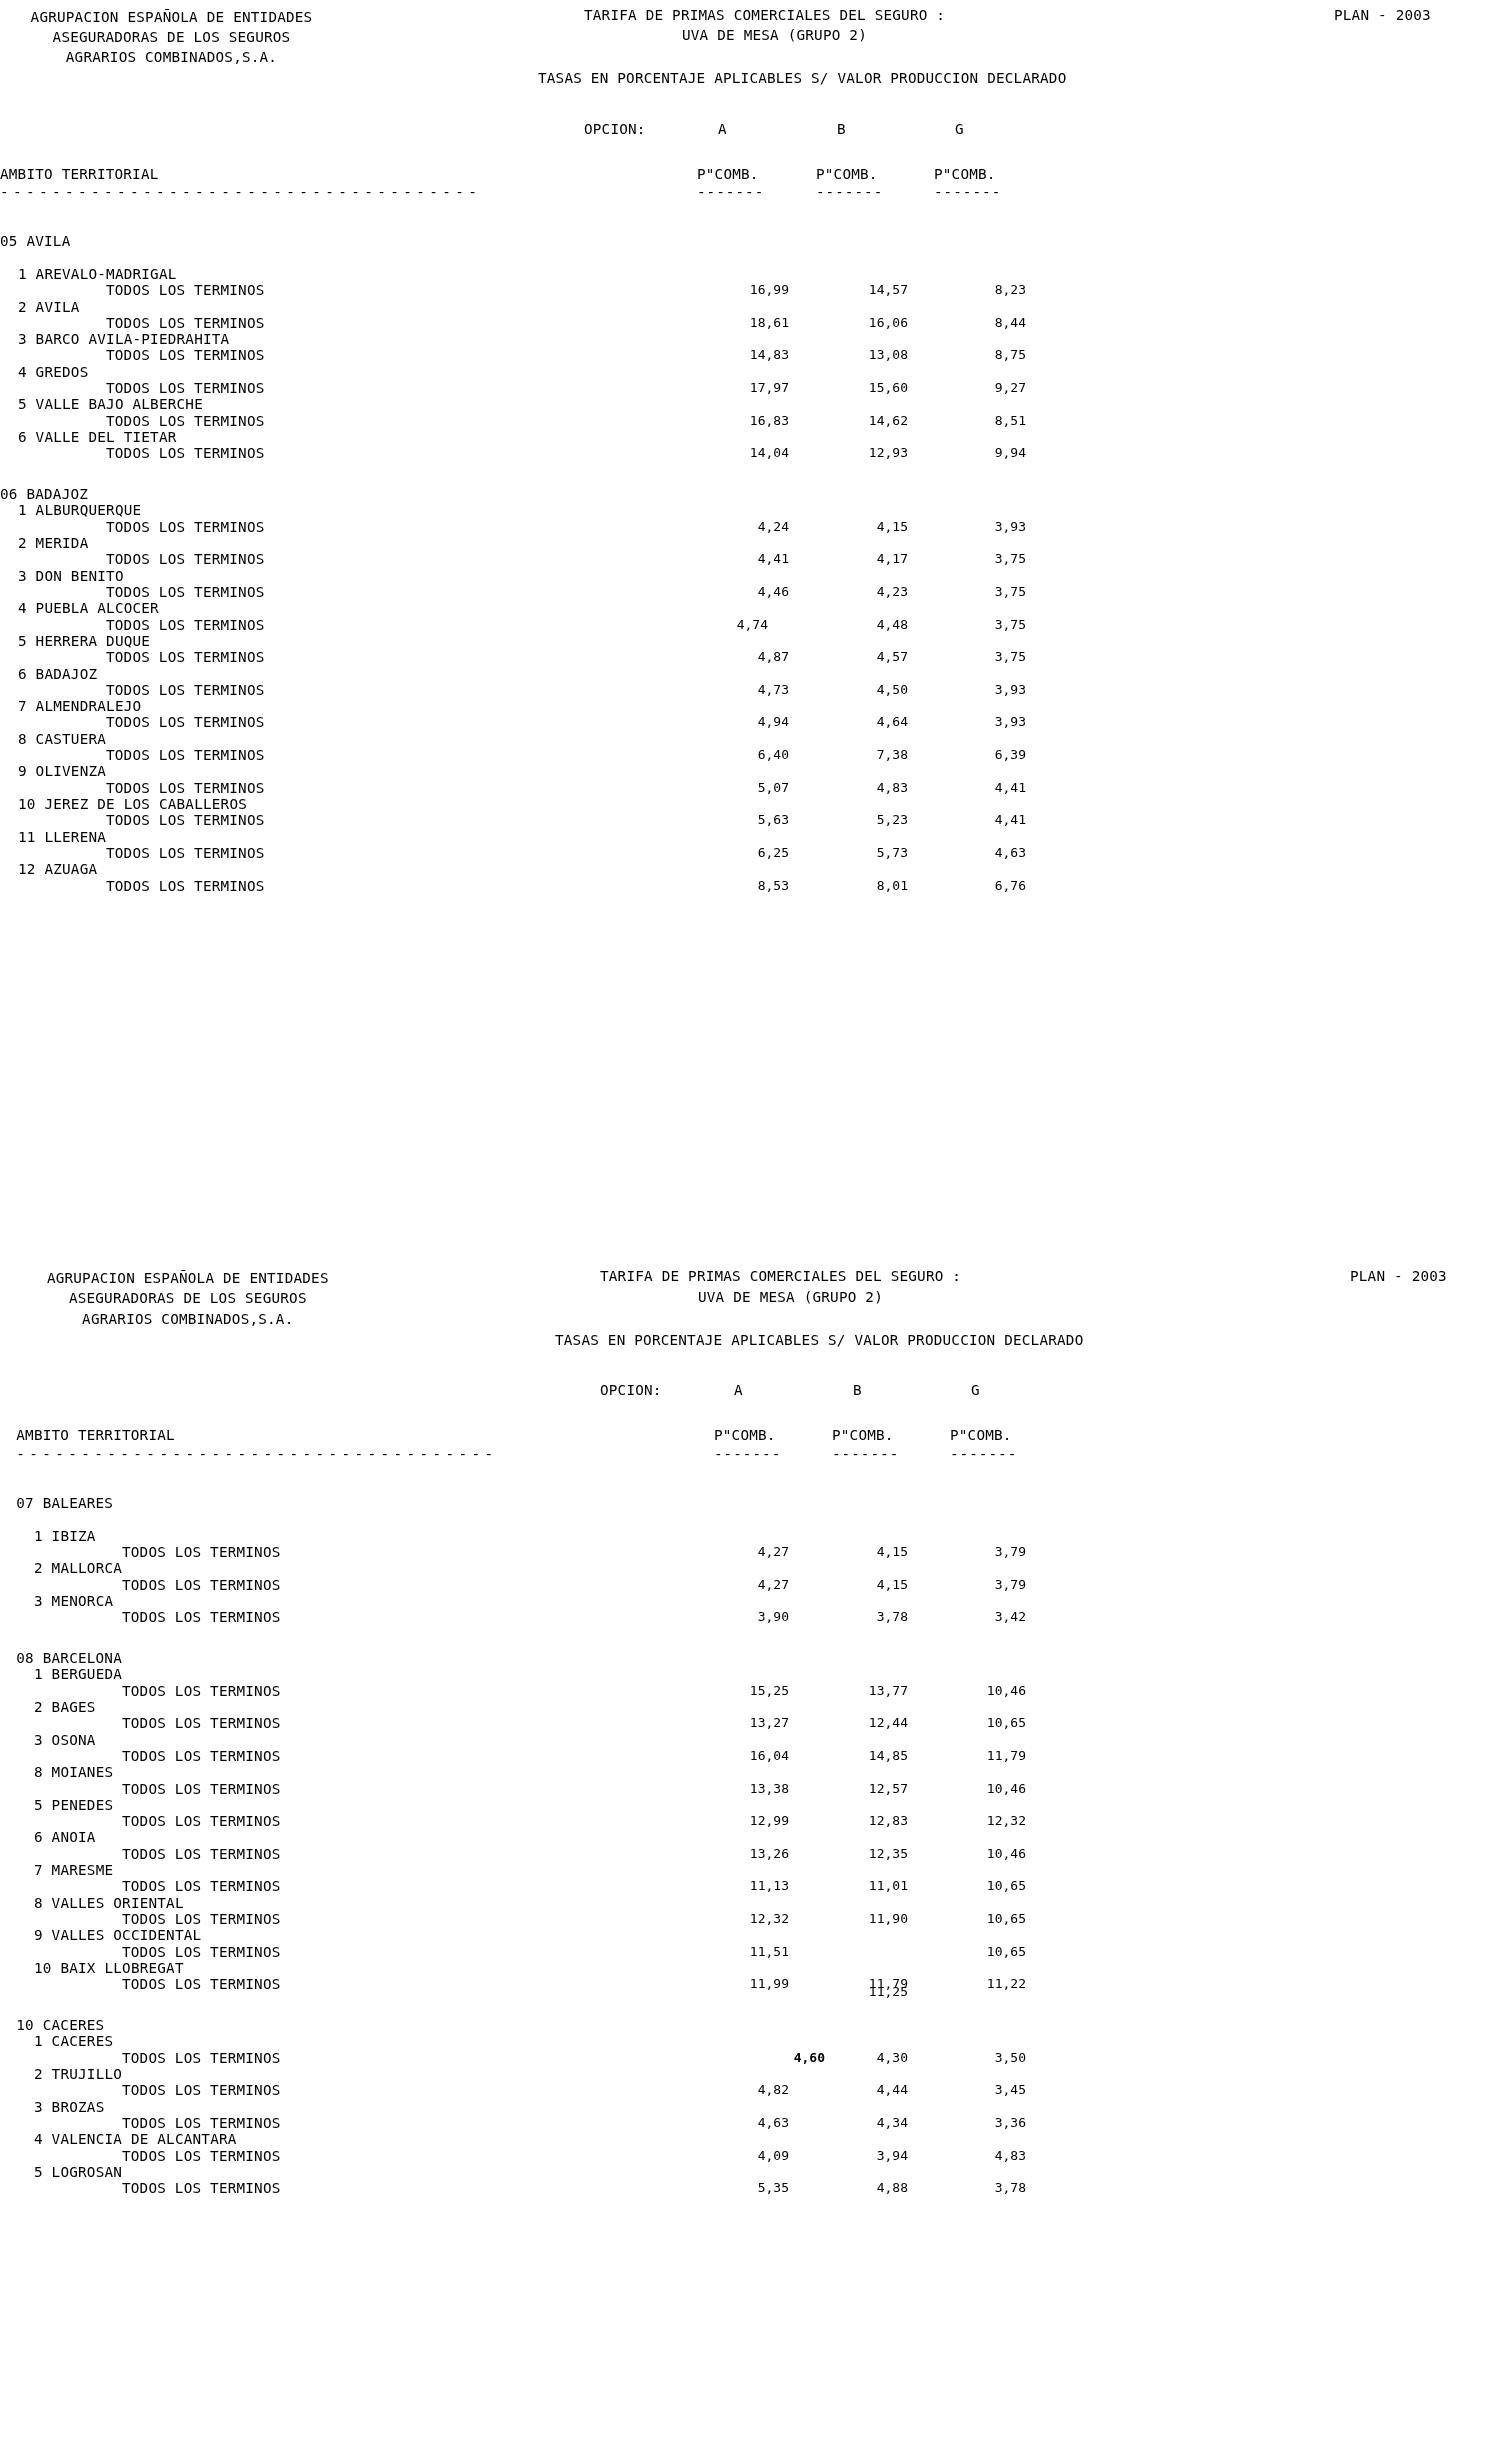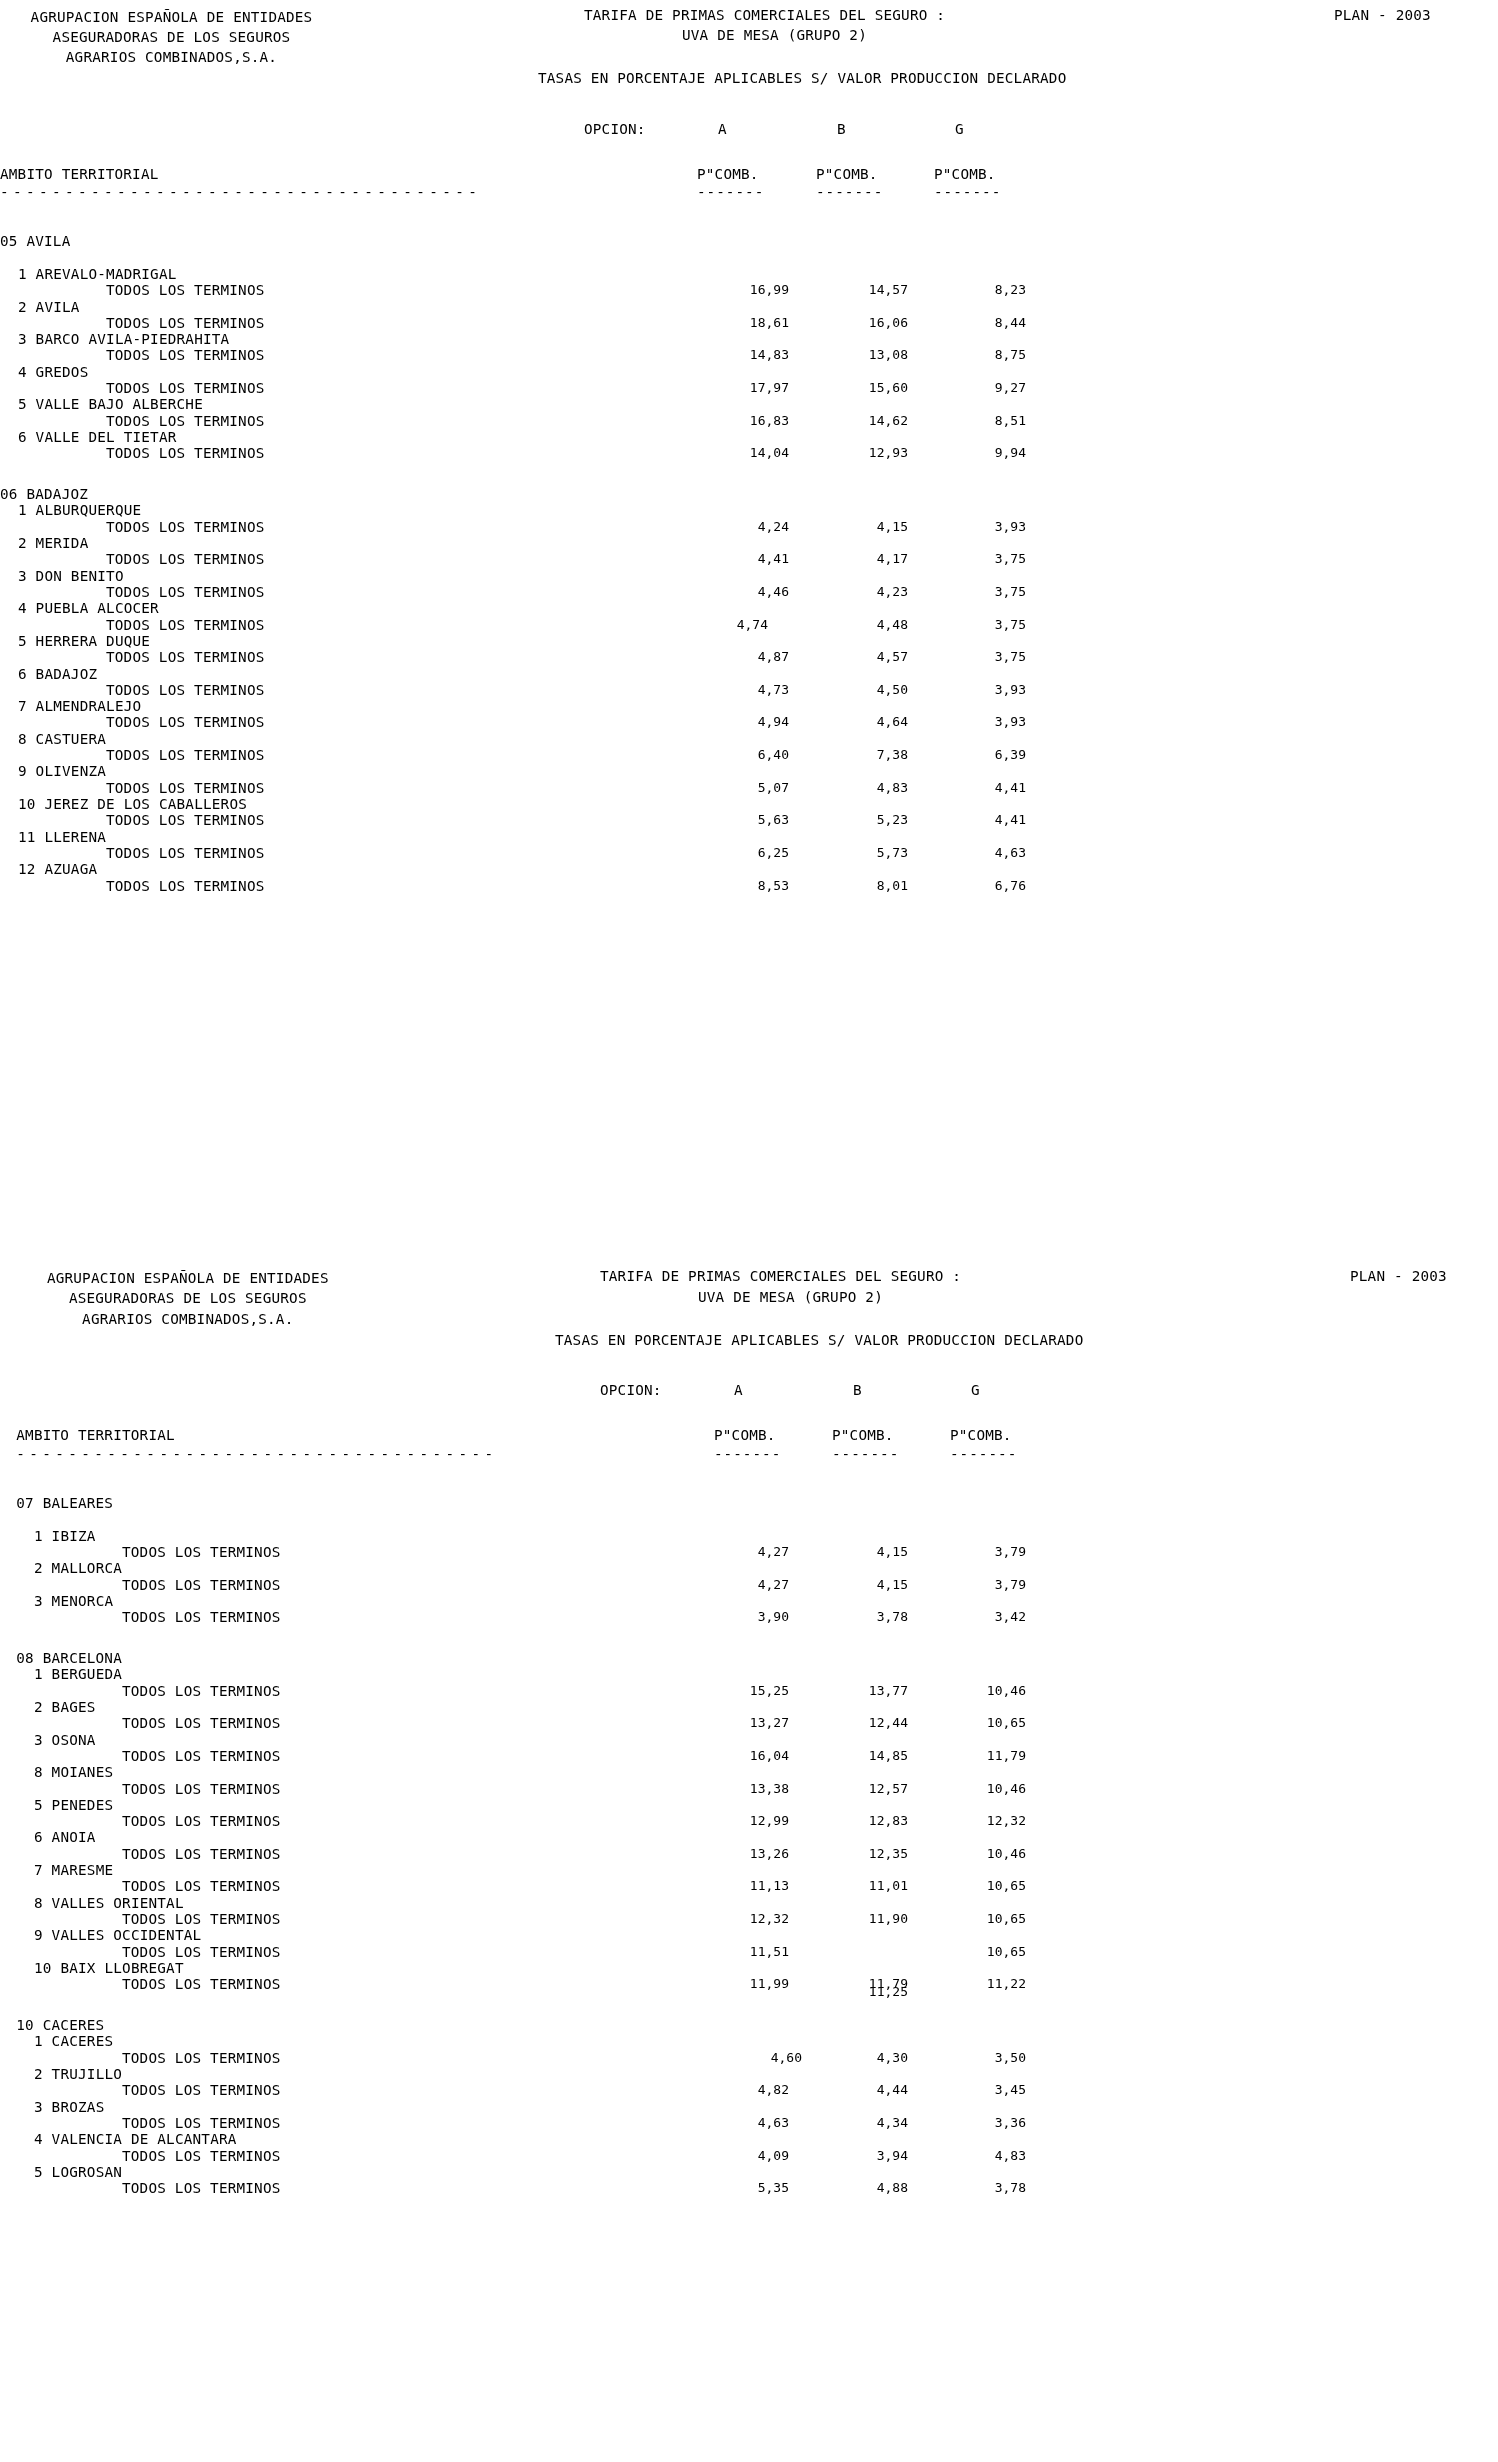--- a/index.html
+++ b/index.html
@@ -311,21 +311,21 @@
     <div class="row-wrap" style="top: 1976px;">
       <div class="todos" style="left: 122px; top: 0px;">TODOS LOS TERMINOS</div>
       <div class="colA" style="left: 683px; top: 0px;">11,99</div>
       <div class="colB" style="left: 802px; top: 0px;">11,79</div>
       <div class="colG" style="left: 920px; top: 0px;">11,22</div>
     </div>
     <div class="sect-title" style="left: 16.3px; top: 2017px;">10 CACERES</div>
     <div class="sub-title" style="left: 34px; top: 2033px;">1 CACERES</div>
     <div class="row-wrap" style="top: 2050px;">
       <div class="todos" style="left: 122px; top: 0px;">TODOS LOS TERMINOS</div>
-      <div class="colA" style="left: 696px; top: 0px;">4,60</div>
+      <div class="colA" style="left: 719px; top: 0px; font-weight: bold;">4,60</div>
       <div class="colB" style="left: 802px; top: 0px;">4,30</div>
       <div class="colG" style="left: 920px; top: 0px;">3,50</div>
     </div>
     <div class="sub-title" style="left: 34px; top: 2066px;">2 TRUJILLO</div>
     <div class="row-wrap" style="top: 2082px;">
       <div class="todos" style="left: 122px; top: 0px;">TODOS LOS TERMINOS</div>
       <div class="colA" style="left: 683px; top: 0px;">4,82</div>
       <div class="colB" style="left: 802px; top: 0px;">4,44</div>
       <div class="colG" style="left: 920px; top: 0px;">3,45</div>
     </div>

